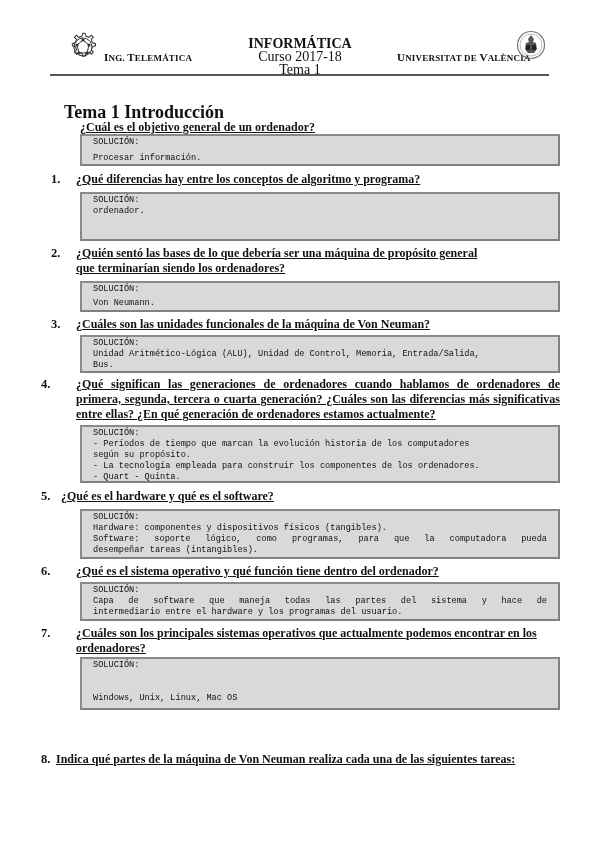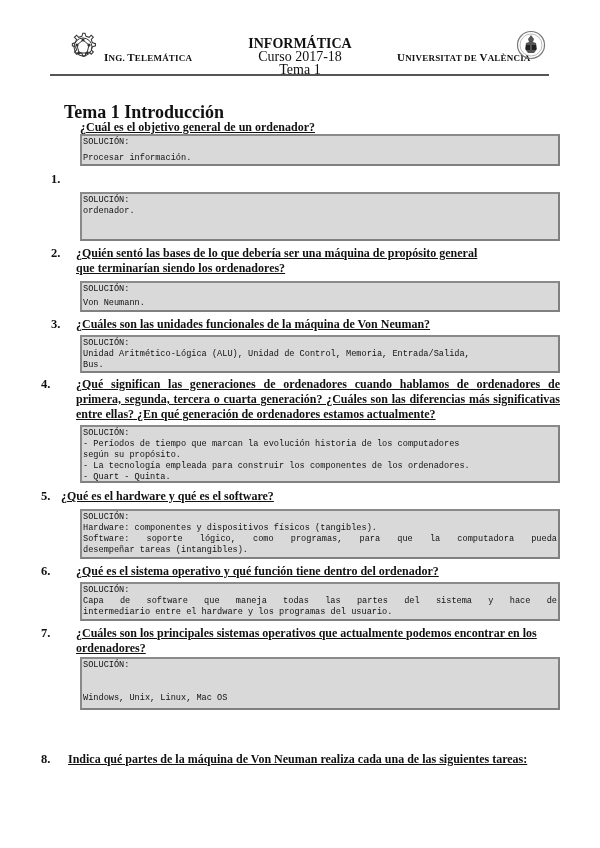--- a/index.html
+++ b/index.html
@@ -20,21 +20,21 @@
 
   
   .title { position: absolute; left: 64px; top: 102px; font-size: 18px; font-weight: bold; }
   .qnum { position: absolute; font-weight: bold; font-size: 12.5px; }
   .qtext { position: absolute; font-weight: bold; font-size: 12px; line-height: 15px; text-decoration: underline; }
   .qtext.justify { text-align: justify; text-align-last: left; }
 
   .sol { position: absolute; left: 80px; width: 480px; background: #d9d9d9;
          border: 2px solid #808080; border-top-color: #8a8a8a; border-left-color: #8a8a8a;
          font-family: "Liberation Mono", "DejaVu Sans Mono", monospace; font-size: 8.6px;
-         line-height: 11px; padding: 1px 1px; box-sizing: border-box; color: #111; }
+         line-height: 11px; padding: 1px 11px; box-sizing: border-box; color: #111; }
   .sol .lab { display: block; }
   .sol .ln { display: block; white-space: pre-wrap; }
   .sol .ln.j { text-align: justify; text-align-last: justify; }
   .sol .gap { display: block; height: 5px; }
   .sol .gap2 { display: block; height: 22px; }
 </style>
 </head>
 <body>
 
 <div class="page">
@@ -82,20 +82,21 @@
   <div class="title">Tema 1 Introducción</div>
 
   <div class="qtext" style="left:80px; top:120px;">¿Cuál es el objetivo general de un ordenador?</div>
   <div class="sol" style="top:134px; height:32px;">
     <span class="lab">SOLUCIÓN:</span>
     <span class="gap"></span>
     <span class="ln">Procesar información.</span>
   </div>
 
   <div class="qnum" style="left:51px; top:172px;">1.</div>
+  <div class="qtext" style="left:76px; top:172px;">¿Qué diferencias hay entre los conceptos de algoritmo y programa?</div>
   <div class="sol" style="top:192px; height:49px;">
     <span class="lab">SOLUCIÓN:</span>
     <span class="ln">ordenador.</span>
   </div>
 
   <div class="qnum" style="left:51px; top:246px;">2.</div>
   <div class="qtext" style="left:76px; top:246px; width:420px;">¿Quién sentó las bases de lo que debería ser una máquina de propósito general que terminarían siendo los ordenadores?</div>
   <div class="sol" style="top:281px; height:31px;">
     <span class="lab">SOLUCIÓN:</span>
     <span class="gap" style="height:3px"></span>
@@ -139,15 +140,15 @@
 
   <div class="qnum" style="left:41px; top:626px;">7.</div>
   <div class="qtext" style="left:76px; top:626px; width:470px;">¿Cuáles son los principales sistemas operativos que actualmente podemos encontrar en los ordenadores?</div>
   <div class="sol" style="top:657px; height:53px;">
     <span class="lab">SOLUCIÓN:</span>
     <span class="gap2"></span>
     <span class="ln">Windows, Unix, Linux, Mac OS</span>
   </div>
 
   <div class="qnum" style="left:41px; top:752px;">8.</div>
-  <div class="qtext" style="left:68px; top:752px;">Indica qué partes de la máquina de Von Neuman realiza cada una de las siguientes tareas:</div>
+  <div class="qtext" style="left:56px; top:752px;">Indica qué partes de la máquina de Von Neuman realiza cada una de las siguientes tareas:</div>
 
 </div>
 
 </body></html>

